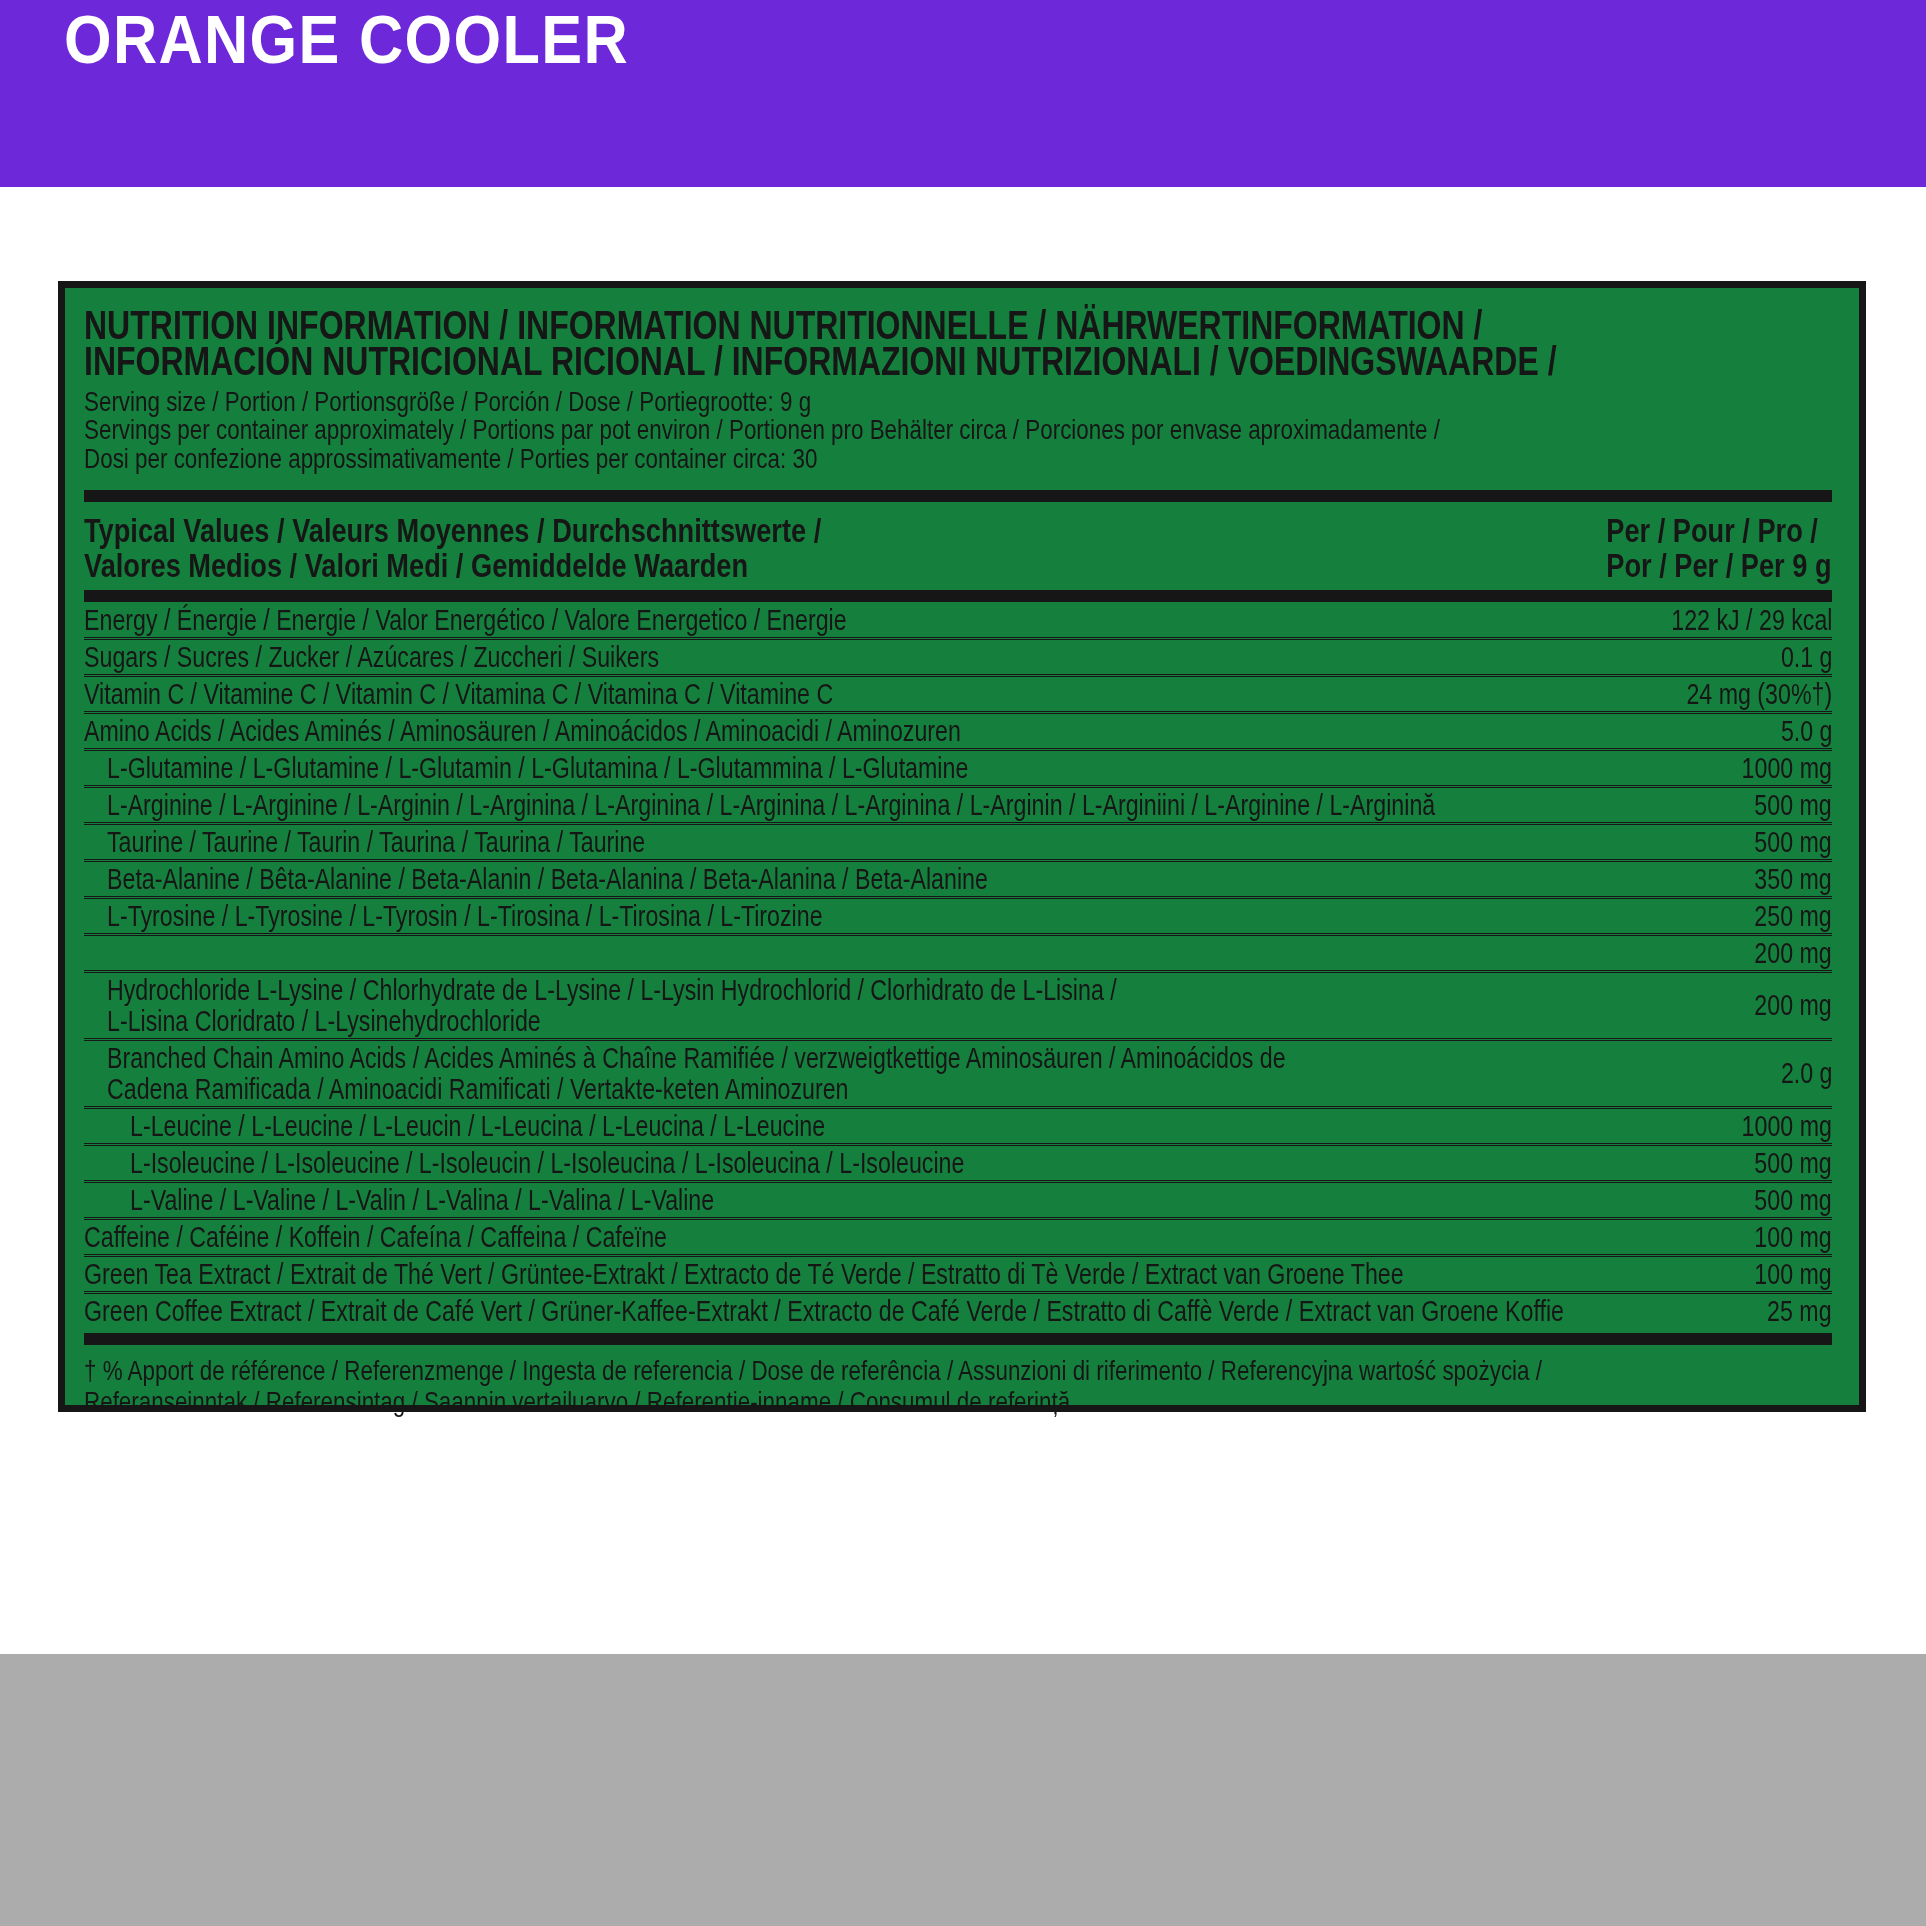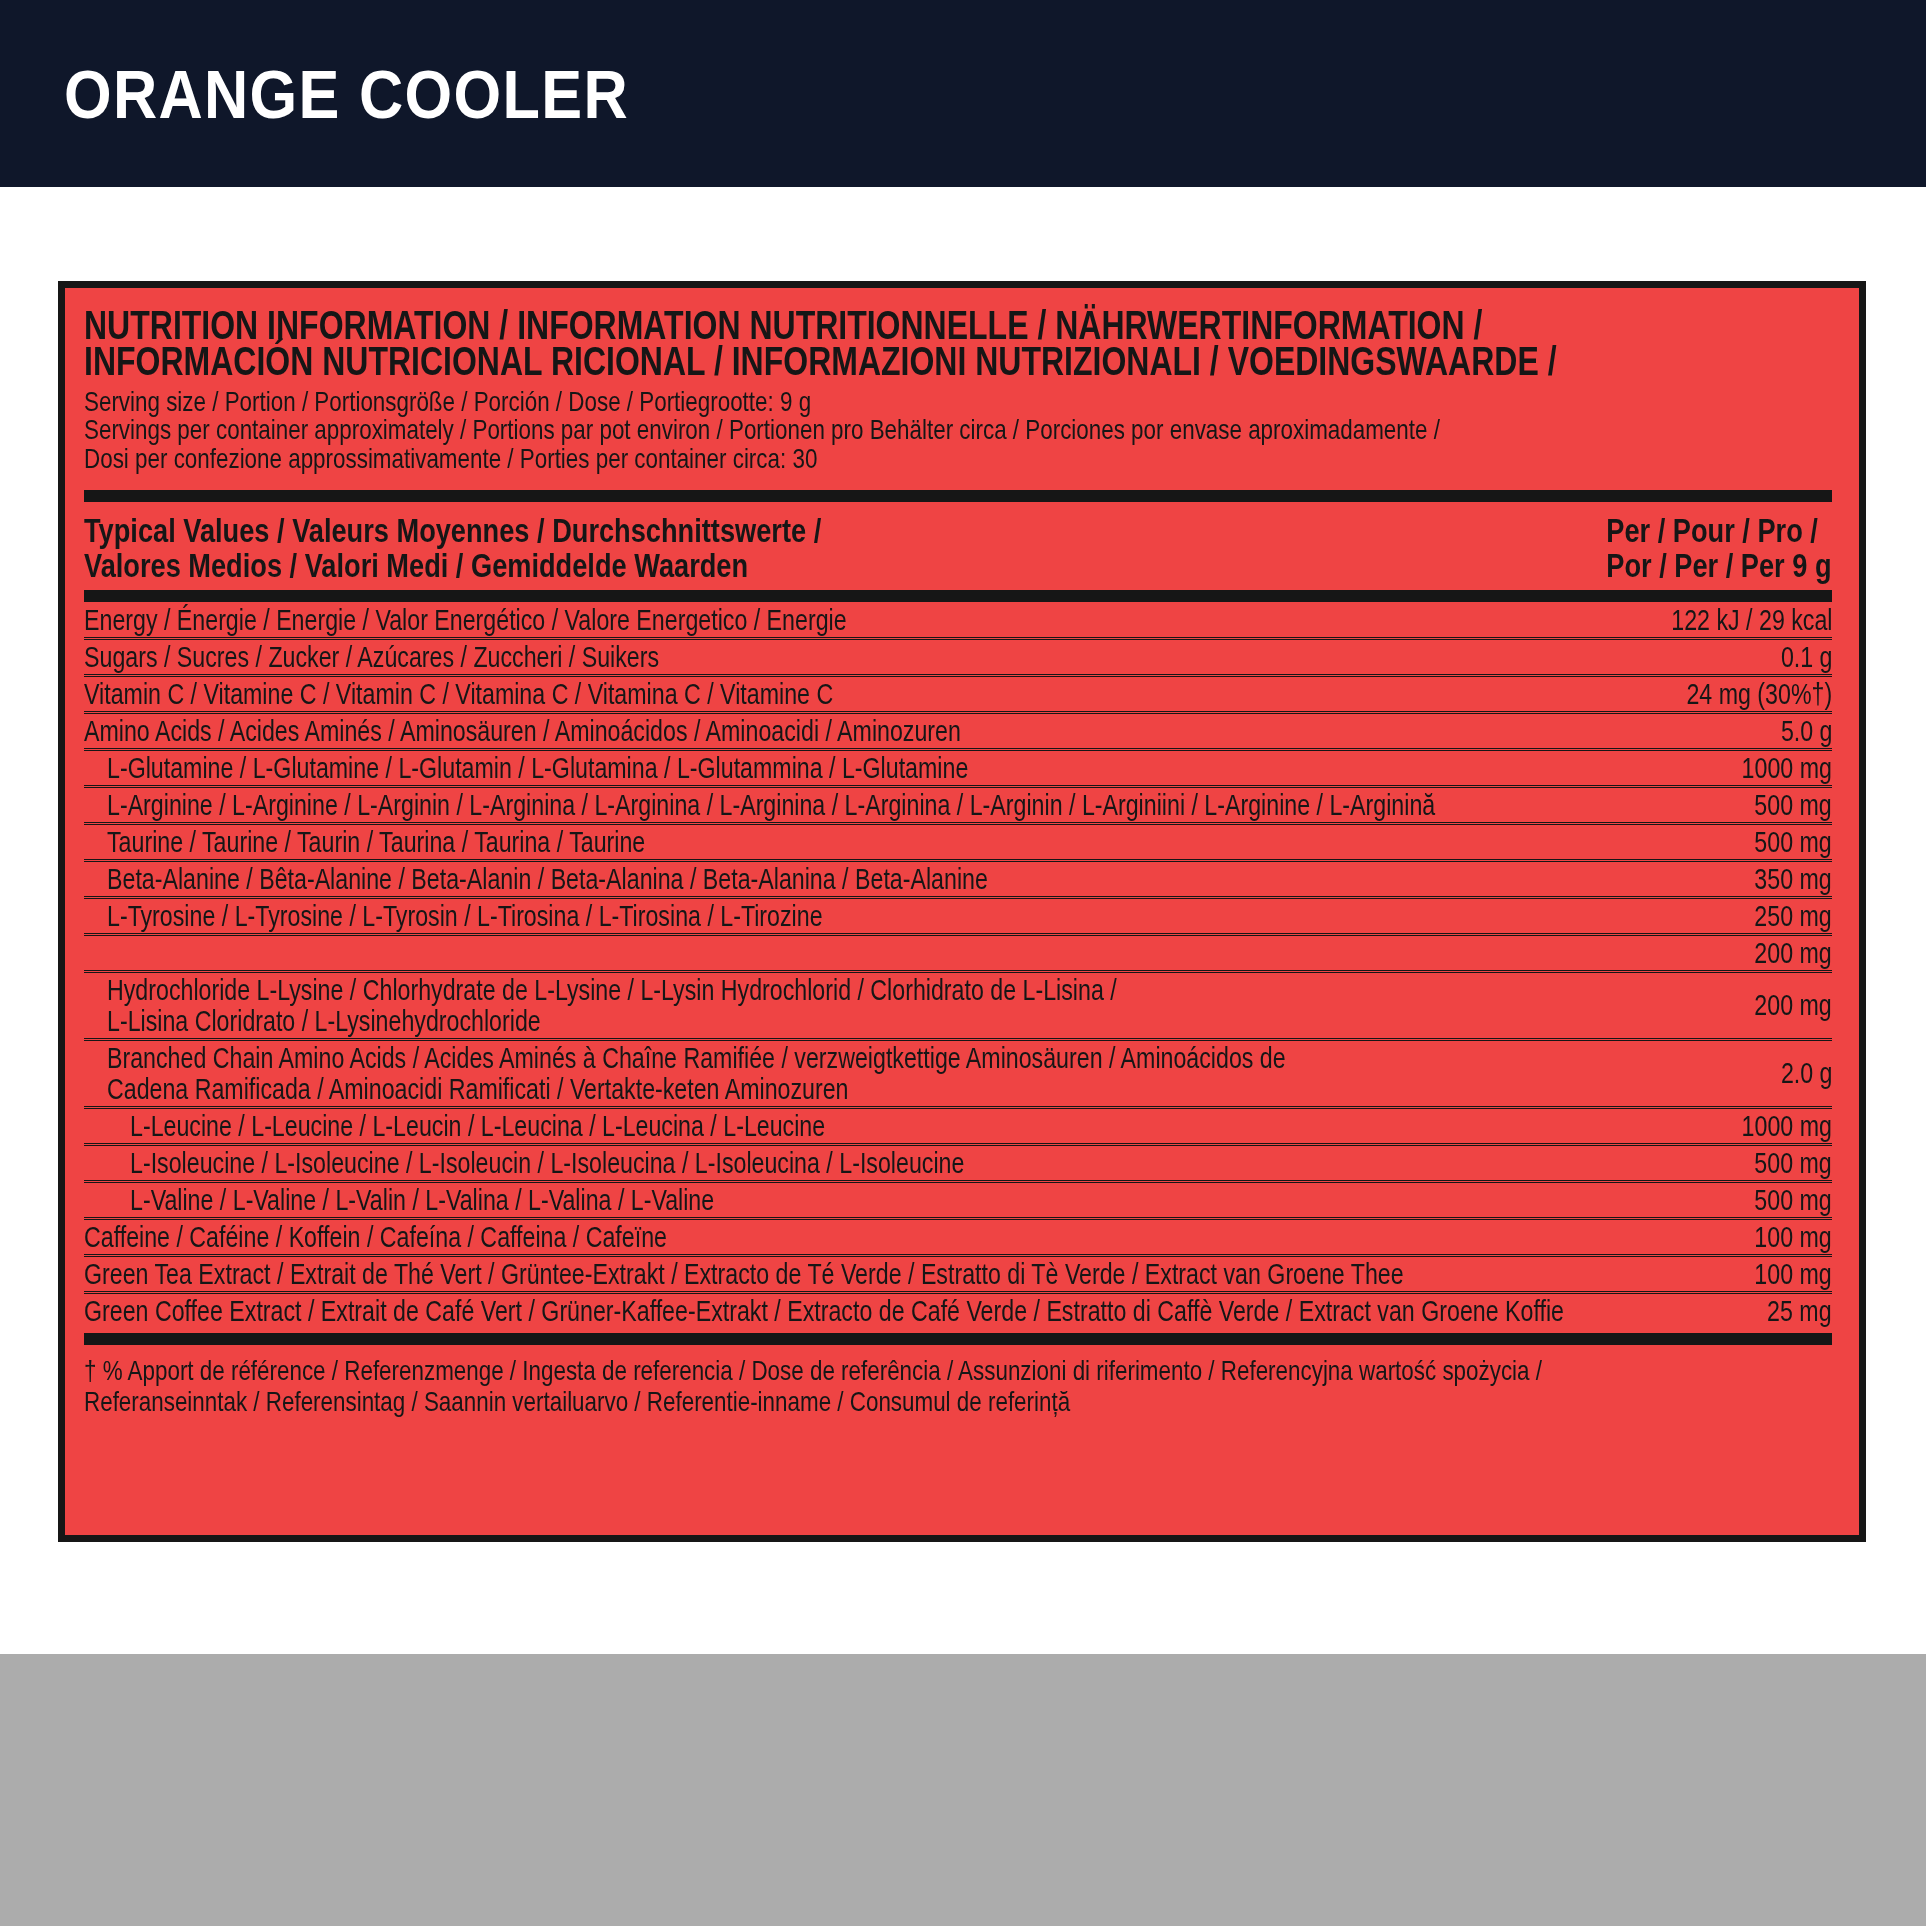--- a/index.html
+++ b/index.html
@@ -3,25 +3,25 @@
 <meta charset="utf-8">
 <style>
   html,body{margin:0;padding:0;background:#ffffff;}
   body{width:1926px;height:1926px;position:relative;font-family:"Liberation Sans",sans-serif;color:#161616;overflow:hidden;}
 
   
   .cond{transform:scaleX(0.8);transform-origin:0 50%;white-space:nowrap;}
   .cond-r{transform:scaleX(0.8);transform-origin:100% 50%;white-space:nowrap;}
 
   
-  .banner{position:absolute;left:0;top:0;width:1926px;height:187px;background:#0f172a;display:flex;align-items:center;}
+  .banner{position:absolute;left:0;top:0;width:1926px;height:187px;background:#6d28d9;display:flex;}
   .banner .product{margin-left:64px;font-size:68px;font-weight:bold;color:#ffffff;letter-spacing:1.5px;transform:scaleX(0.9);transform-origin:0 50%;white-space:nowrap;}
 
   
-  .label-box{position:absolute;left:58px;top:281px;width:1808px;height:1261px;box-sizing:border-box;background:#ef4444;border:7px solid #161616;padding:18.5px 27px 0 19px;}
+  .label-box{position:absolute;left:58px;top:281px;width:1808px;height:1131px;box-sizing:border-box;background:#15803d;border:7px solid #161616;padding:18.5px 27px 0 19px;}
 
   .title-line{font-size:40px;font-weight:bold;line-height:36px;}
   .serving{margin-top:9.2px;}
   .serving-line{font-size:28px;line-height:28.5px;}
 
   .bar{height:11.6px;background:#161616;}
   .bar1{margin-top:17px;}
   .bar2{margin-top:7.7px;}
   .bar3{margin-top:4.6px;}
 

